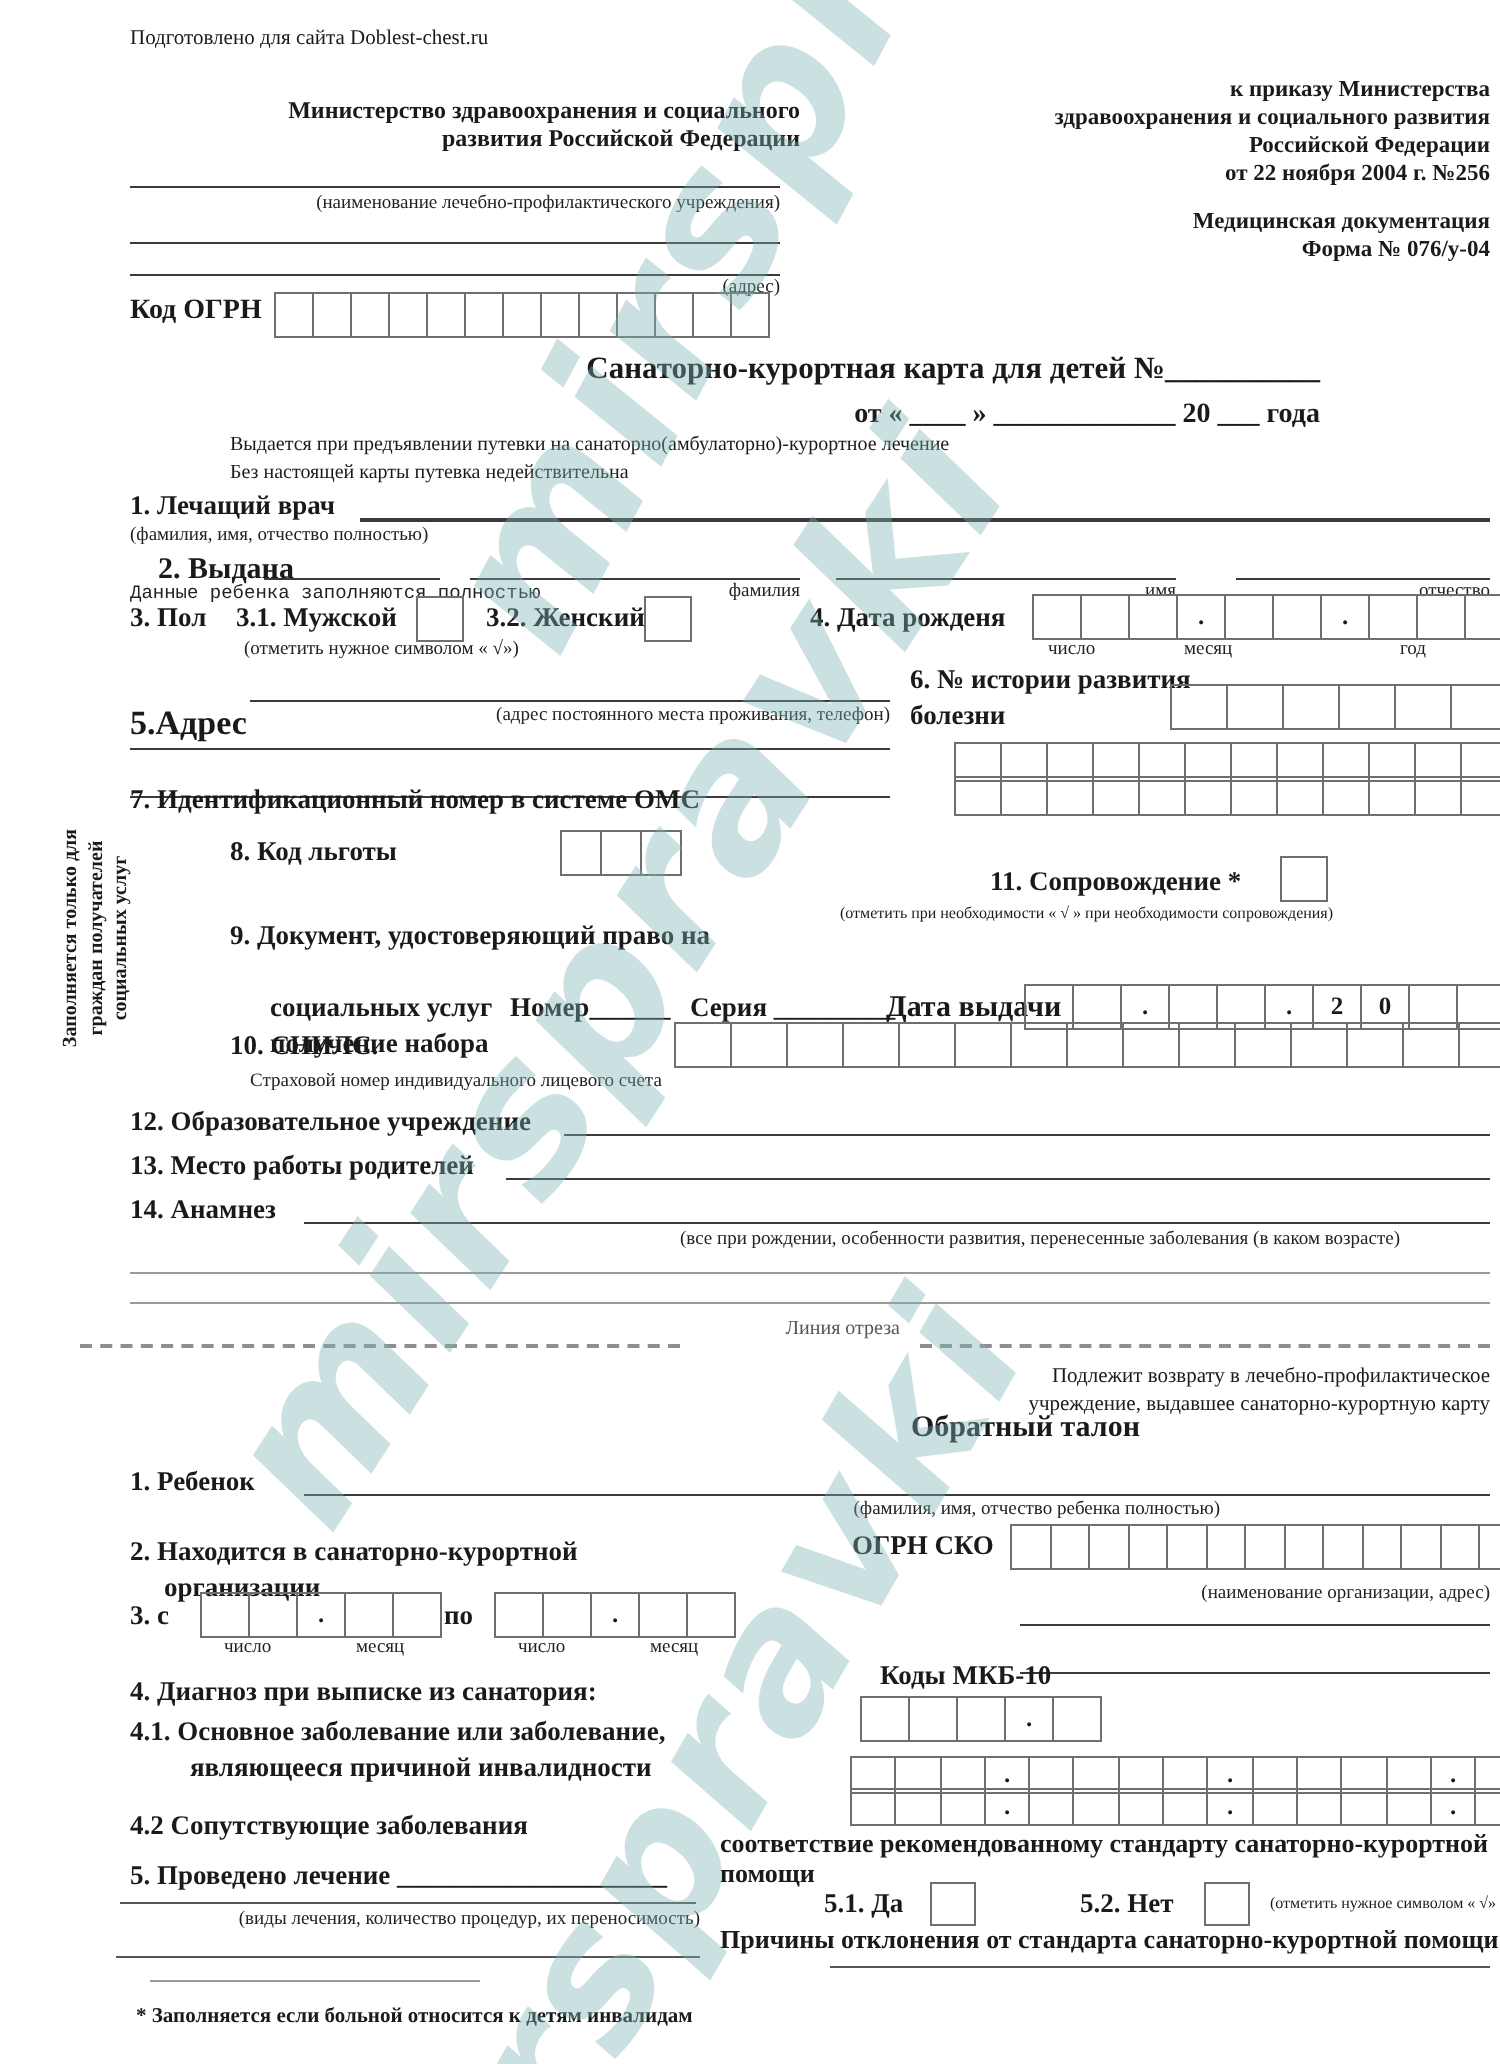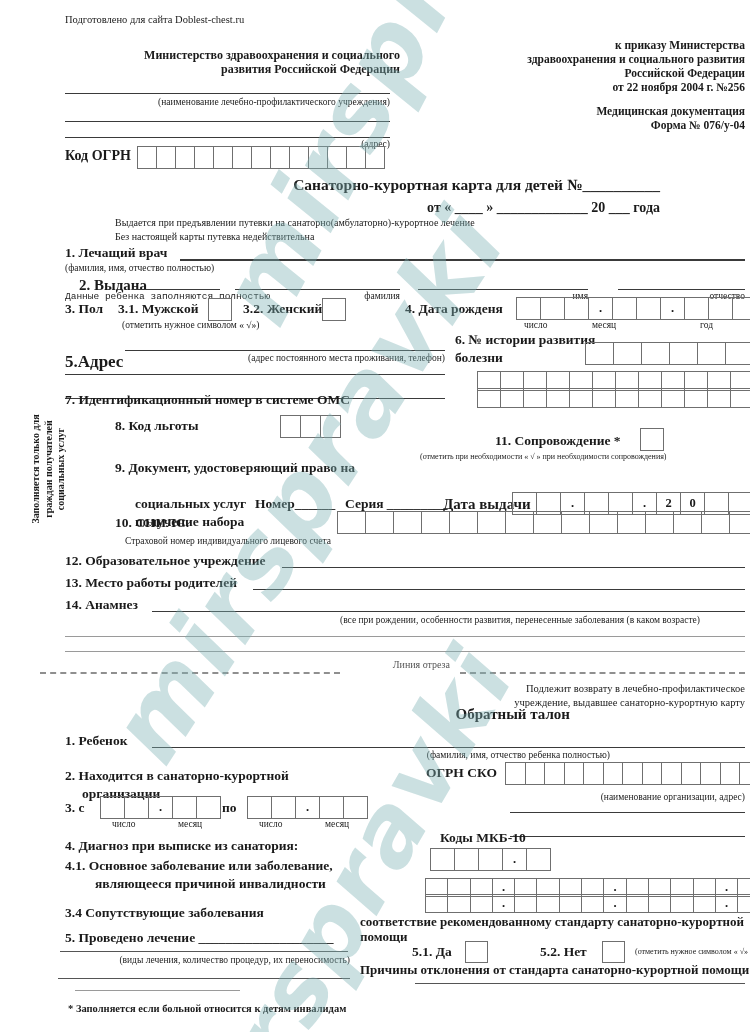--- a/index.html
+++ b/index.html
@@ -296,21 +296,21 @@
       <div class="cell"></div>
     </div>
   <div class="abs cap" style="left:112px;top:819px;">число</div>
   <div class="abs cap" style="left:178px;top:819px;">месяц</div>
   <div class="abs cap" style="left:259px;top:819px;">число</div>
   <div class="abs cap" style="left:325px;top:819px;">месяц</div>
 
   <div class="abs b" style="left:65px;top:838px;font-size:13.5px;">4. Диагноз при выписке из санатория:</div>
   <div class="abs b" style="left:65px;top:858px;font-size:13.5px;">4.1. Основное заболевание или заболевание,</div>
   <div class="abs b" style="left:95px;top:876px;font-size:13.5px;">являющееся причиной инвалидности</div>
-  <div class="abs b" style="left:65px;top:905px;font-size:13.5px;">3.4 Сопутствующие заболевания</div>
+  <div class="abs b" style="left:65px;top:905px;font-size:13.5px;">4.2 Сопутствующие заболевания</div>
 
   <div class="abs b" style="left:440px;top:830px;font-size:13.5px;">Коды МКБ-10</div>
   <div class="boxrow" style="left:430px;top:848px;--cw:23px;--ch:21px;">
       <div class="cell"></div>
       <div class="cell"></div>
       <div class="cell"></div>
       <div class="cell">.</div>
       <div class="cell"></div>
     </div>
   <div class="boxrow" style="left:425px;top:878px;--cw:21.3px;--ch:17px;">

